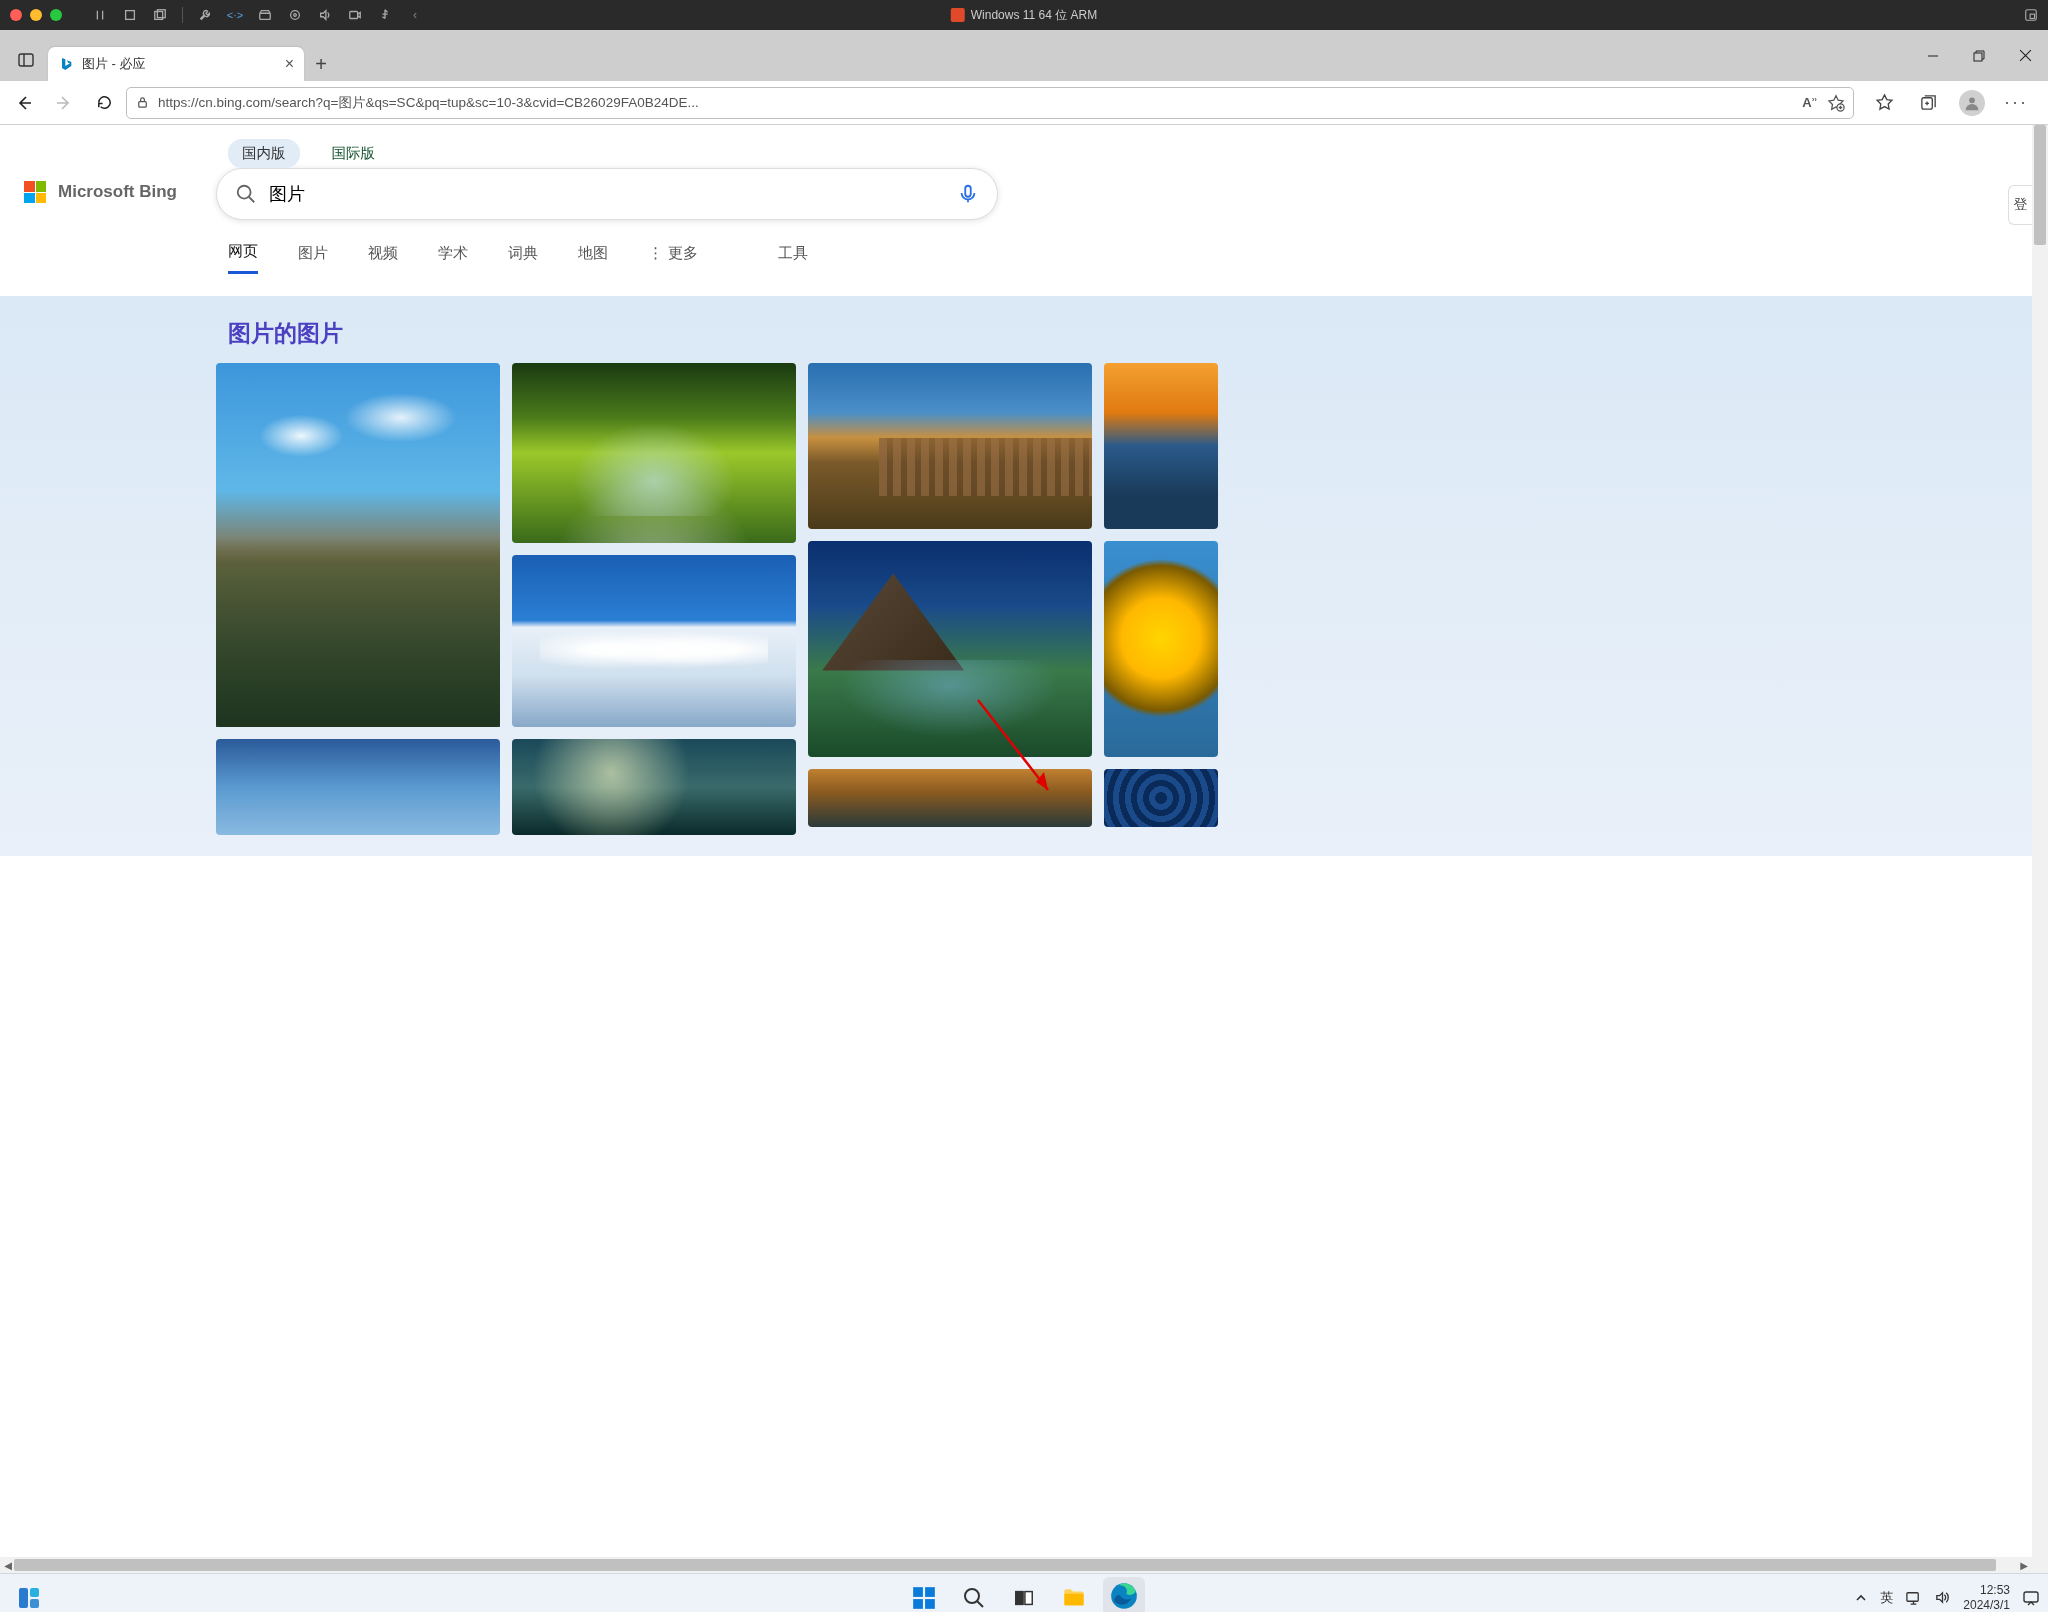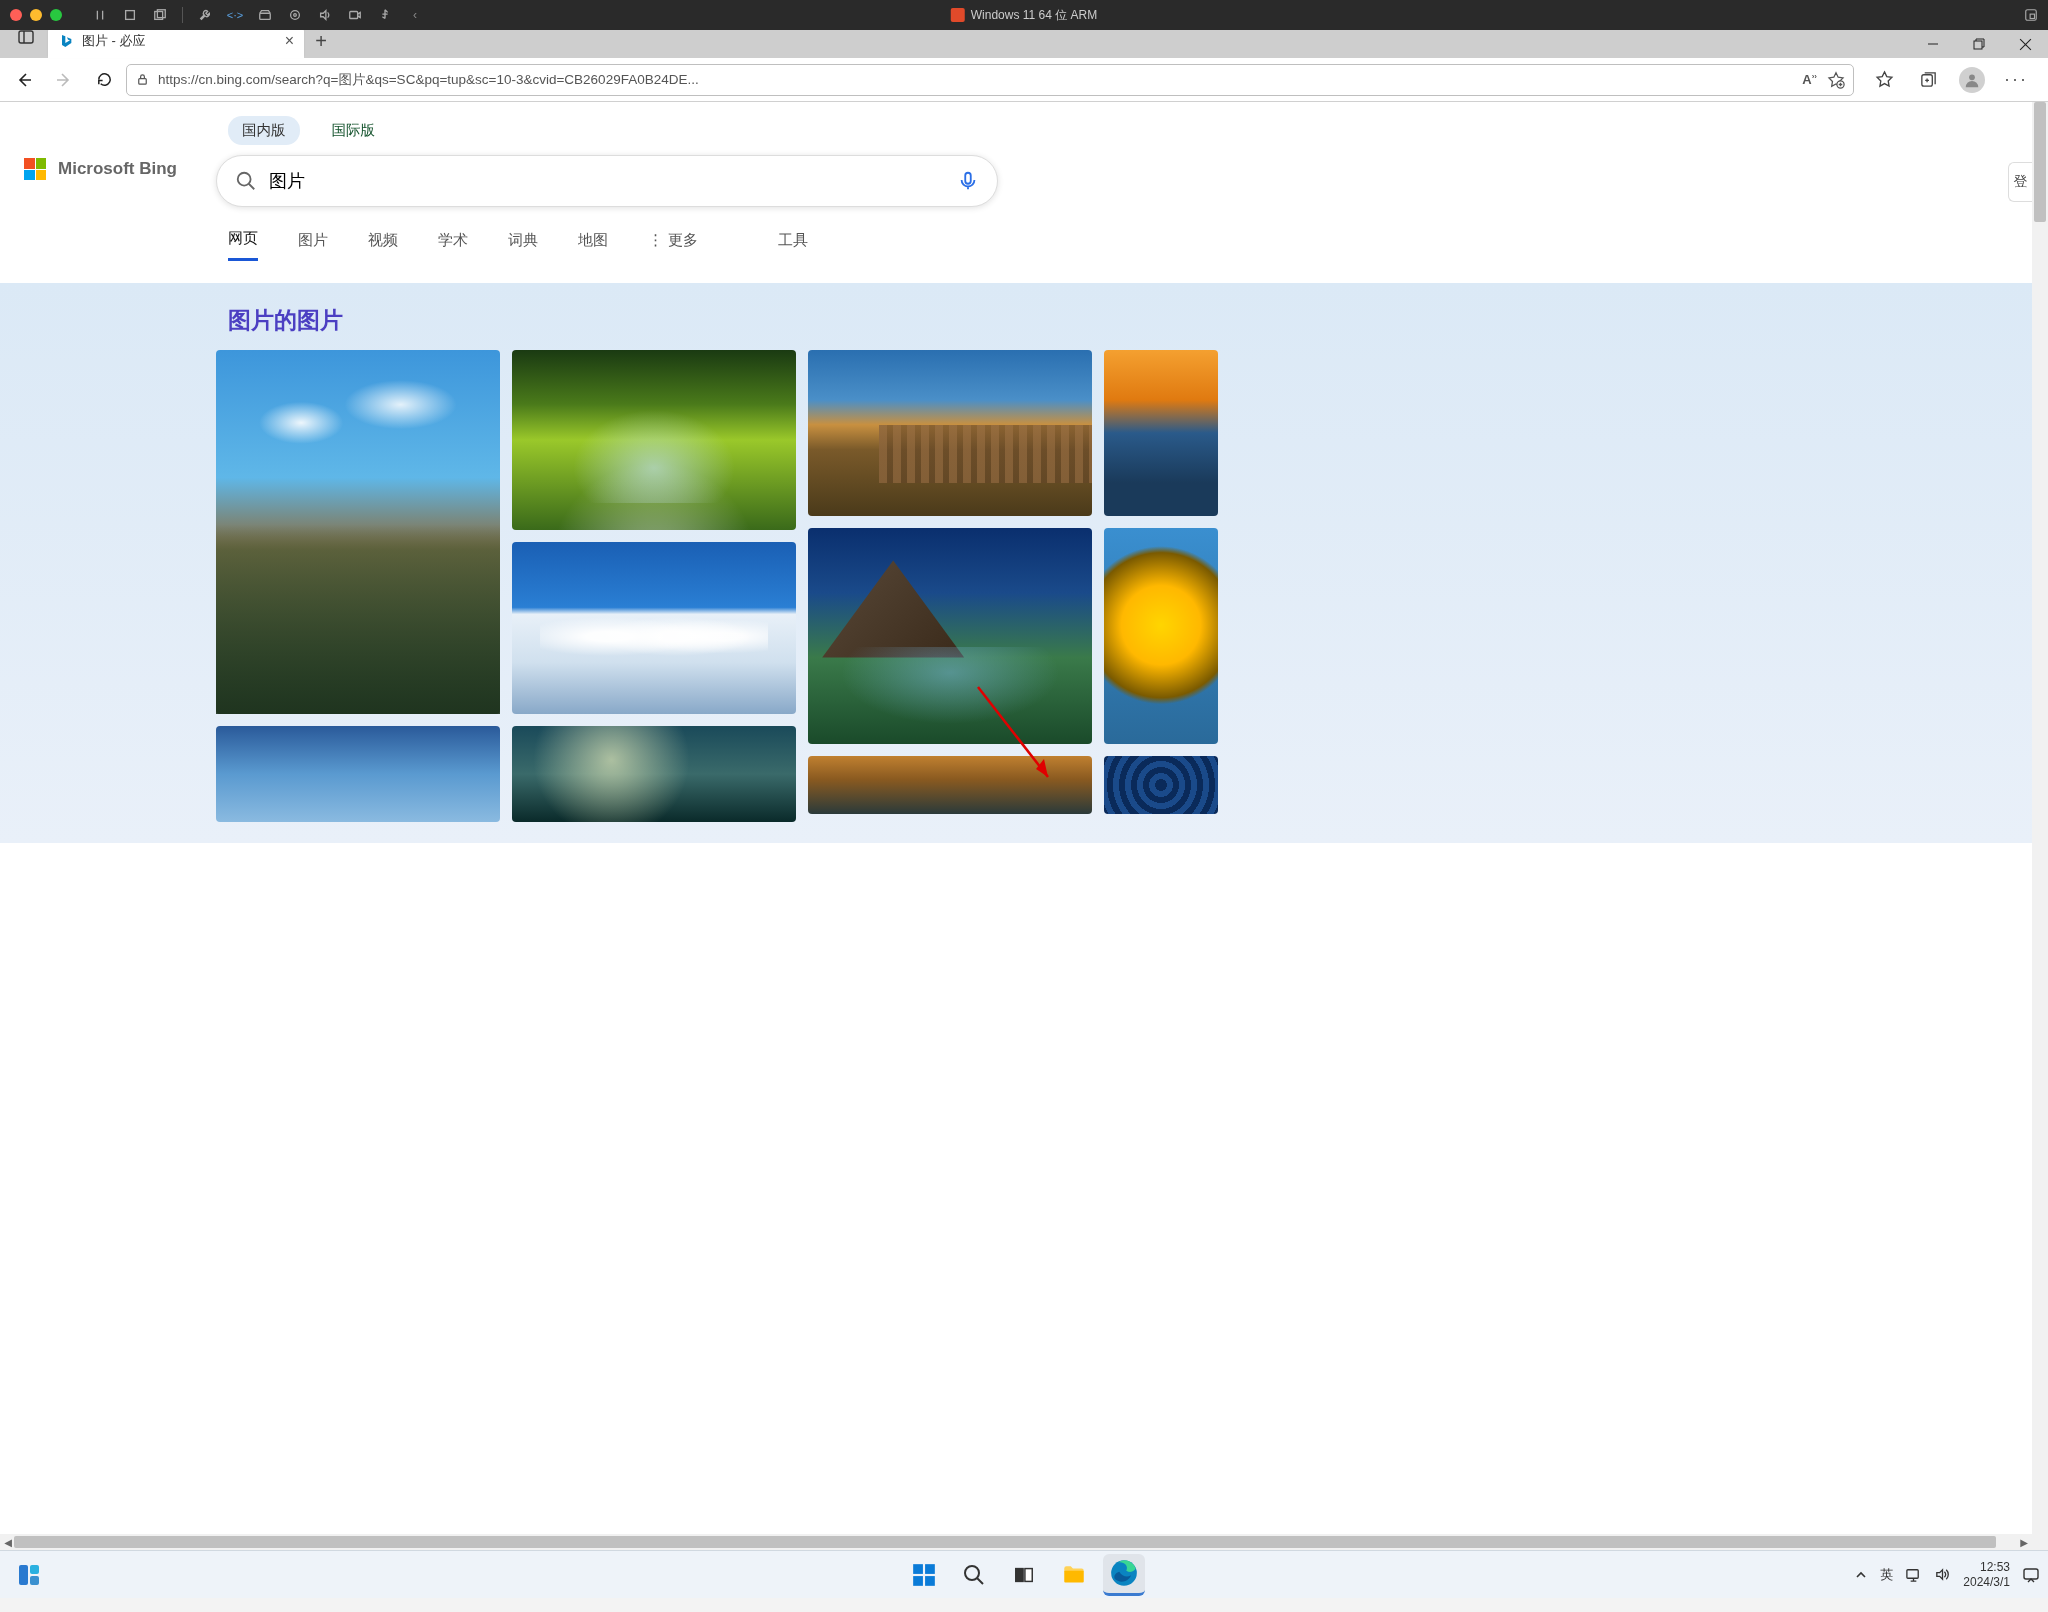--- a/index.html
+++ b/index.html
@@ -23,21 +23,21 @@
   .mac-dot.green { background: #28c840; }
   .vm-icons { display: flex; gap: 14px; margin-left: 30px; align-items: center;}
   .vm-icons span { width:16px; height:16px; display:flex; align-items:center; justify-content:center; color:#aaa; }
   .vm-title { position:absolute; left:50%; transform:translateX(-50%); display:flex; align-items:center; gap:6px;}
   .vm-title-icon{width:14px;height:14px;background:#e04a2a;border-radius:2px;display:inline-block;}
   .vm-right{margin-left:auto;}
   .vm-right svg{width:14px;height:14px;}
 
   
   .tab-strip {
-    height: 28px;
+    height: 51px;
     background: #cecece;
     display: flex;
     align-items: flex-end;
     padding-left: 6px;
     gap:0;
   }
   .tab-strip .win-controls{margin-left:auto;display:flex;align-items:center;height:100%;}
   .win-controls div{width:46px;height:42px;display:flex;align-items:center;justify-content:center;font-size:14px;color:#111;}
   .panel-btn{width:40px;height:42px;display:flex;align-items:center;justify-content:center;}
   .tab {
@@ -113,21 +113,21 @@
   .login-peek{
     position:absolute;top:60px;right:0;width:24px;height:40px;
     background:#fff;border:1px solid #ddd;border-right:none;border-radius:6px 0 0 6px;
     display:flex;align-items:center;justify-content:center;font-size:14px;color:#444;
   }
 
   
   .bing-top{
     padding:14px 0 0 216px;
   }
-  .version-tabs{display:flex;gap:18px;font-size:14.5px;align-items:center;margin-bottom:10px;margin-left:12px;}
+  .version-tabs{display:flex;gap:18px;font-size:14.5px;align-items:center;margin-left:12px;}
   .version-tab{padding:5px 14px;border-radius:14px;color:#14532d;}
   .version-tab.active{background:#e1ecf7;color:#333;}
 
   .bing-logo-row{display:flex;align-items:center;gap:20px;position:absolute;left:24px;top:56px;}
   .bing-logo{display:flex;align-items:center;gap:12px;}
   .bing-squares{width:22px;height:22px;display:grid;grid-template-columns:1fr 1fr;grid-template-rows:1fr 1fr;gap:1px;}
   .bing-squares span:nth-child(1){background:#f25022;}
   .bing-squares span:nth-child(2){background:#7fba00;}
   .bing-squares span:nth-child(3){background:#00a4ef;}
   .bing-squares span:nth-child(4){background:#ffb900;}

